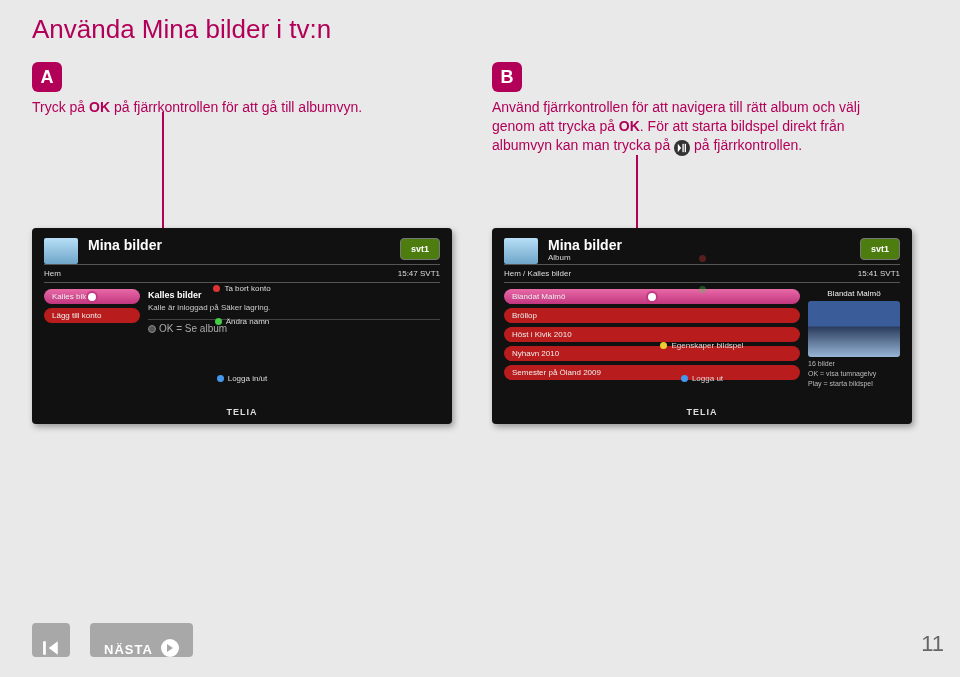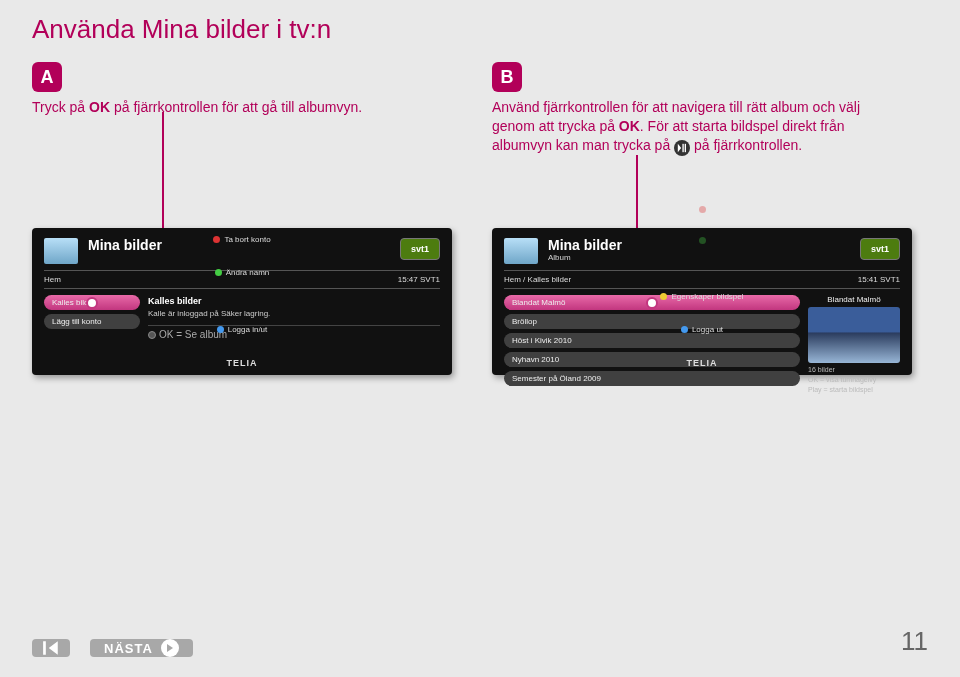--- a/index.html
+++ b/index.html
@@ -65,21 +65,21 @@
   .tv-area {
     position: absolute;
     top: 228px;
     left: 32px;
     right: 32px;
     display: flex;
     gap: 40px;
   }
   .tv {
     flex: 0 0 420px;
-    height: 147px;
+    height: 196px;
     background: #111;
     border-radius: 4px;
     box-shadow: 2px 3px 6px rgba(0,0,0,.35);
     position: relative;
     color: #fff;
     font-size: 9px;
     padding: 10px 12px 0 12px;
   }
   .tv-header {
     display: flex;
@@ -116,40 +116,39 @@
     font-size: 9px;
     color: #fff;
     background: #4d7c0f;
   }
   .tv-breadcrumb {
     display: flex;
     align-items: center;
     justify-content: space-between;
     border-top: 1px solid #555;
     border-bottom: 1px solid #555;
-    margin-top: 6px;
     padding: 4px 0;
     font-size: 8px;
     color: #ddd;
   }
   .tv-body {
     display: flex;
     gap: 8px;
     margin-top: 6px;
   }
   .tv-left {
     width: 96px;
     display: flex;
     flex-direction: column;
     gap: 4px;
   }
   .tv-pill {
     height: 15px;
     border-radius: 8px;
-    background: #404040;
+    background: #b91c1c;
     display: flex;
     align-items: center;
     padding: 0 8px;
     font-size: 8px;
     color: #eee;
     position: relative;
   }
   .tv-pill.active {
     background: linear-gradient(180deg,#e86aa8,#c2367f);
   }
@@ -247,43 +246,43 @@
   
   .bottom-nav {
     position: absolute;
     left: 32px;
     bottom: 20px;
     display: flex;
     align-items: center;
     gap: 20px;
   }
   .nav-box {
-    height: 18px;
+    height: 34px;
     padding: 0 14px;
     border-radius: 4px;
     background: #a8a8a8;
     display: flex;
-    align-items: center;
+    align-items: flex-end;
     gap: 8px;
     color: #fff;
     font-size: 13px;
     letter-spacing: 1px;
     font-weight: 700;
   }
   .nav-box.square{ width: 38px; padding:0; justify-content:center; }
   .nav-arrow{
     width: 18px; height: 18px; border-radius: 50%;
     background: #fff; display:flex; align-items:center; justify-content:center;
   }
   .nav-arrow svg { width: 10px; height: 10px; }
   .page-num{
     position: absolute;
-    right: 32px;
+    right: 16px;
     bottom: 20px;
-    font-size: 26px;
+    font-size: 22px;
     color: #666;
   }
 </style>
 </head>
 <body>
 
 <h1 class="page-title">Använda Mina bilder i tv:n</h1>
 
 <div class="line lineA"></div>
 <div class="line lineB"></div>

